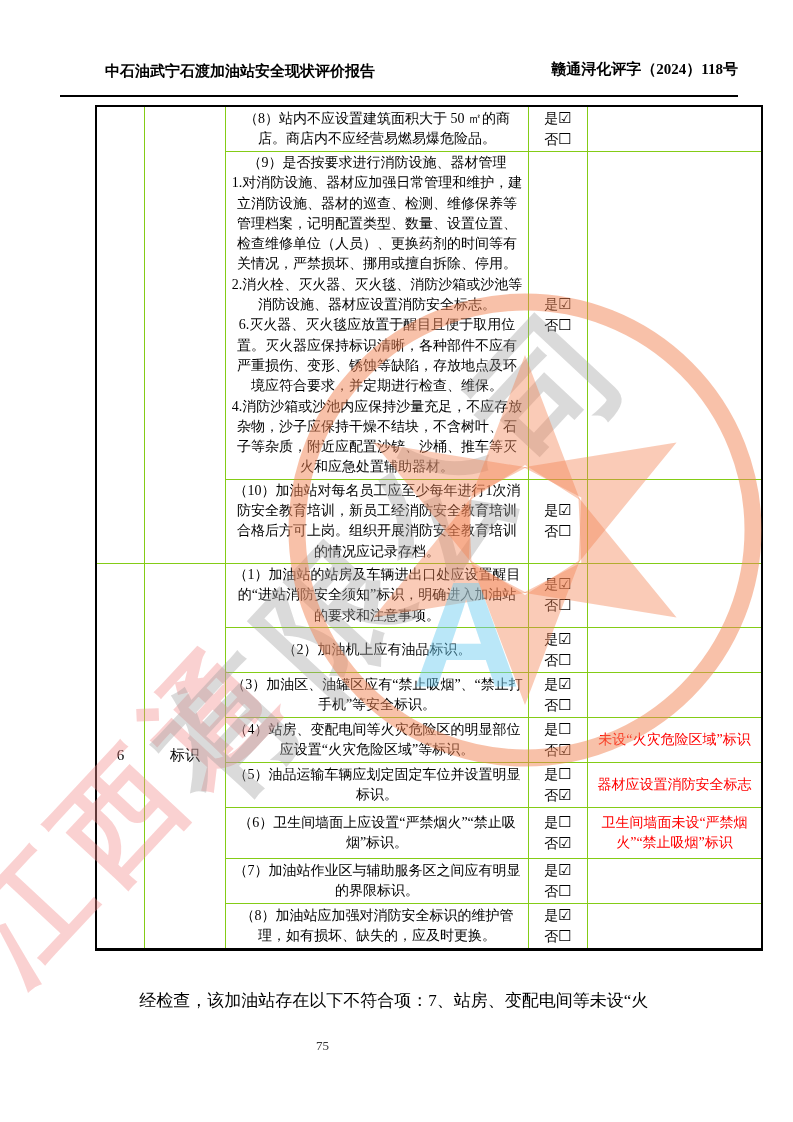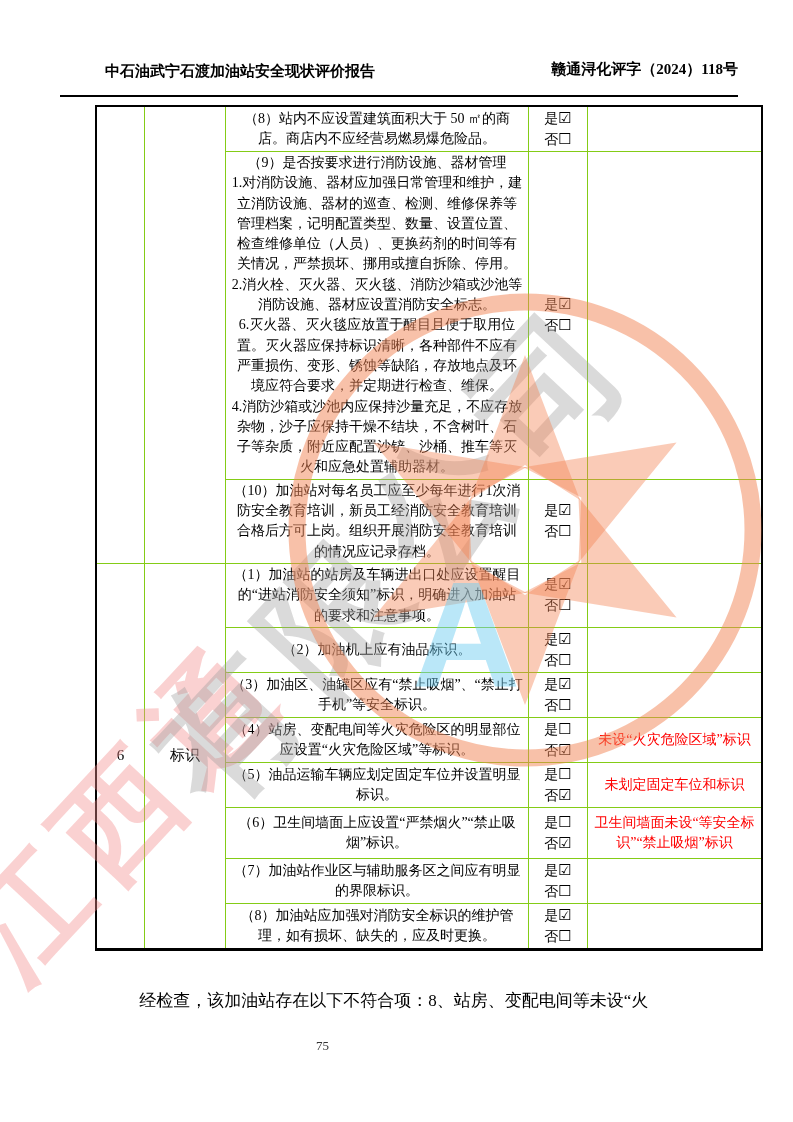--- a/index.html
+++ b/index.html
@@ -162,31 +162,31 @@
             <td class="c-rmk">未设“火灾危险区域”标识</td>
           </tr>
           <tr>
             <td class="c-text">
               <div class="para">（5）油品运输车辆应划定固定车位并设置明显标识。</div>
             </td>
             <td class="c-chk">
               <div class="cb-line"><span>是</span><span class="cb-box">☐</span></div>
               <div class="cb-line"><span>否</span><span class="cb-box">☑</span></div>
             </td>
-            <td class="c-rmk">未划定固定车位和标识</td>
+            <td class="c-rmk">器材应设置消防安全标志</td>
           </tr>
           <tr>
             <td class="c-text">
               <div class="para">（6）卫生间墙面上应设置“严禁烟火”“禁止吸烟”标识。</div>
             </td>
             <td class="c-chk">
               <div class="cb-line"><span>是</span><span class="cb-box">☐</span></div>
               <div class="cb-line"><span>否</span><span class="cb-box">☑</span></div>
             </td>
-            <td class="c-rmk">卫生间墙面未设“等安全标识”“禁止吸烟”标识</td>
+            <td class="c-rmk">卫生间墙面未设“严禁烟火”“禁止吸烟”标识</td>
           </tr>
           <tr>
             <td class="c-text">
               <div class="para">（7）加油站作业区与辅助服务区之间应有明显的界限标识。</div>
             </td>
             <td class="c-chk">
               <div class="cb-line"><span>是</span><span class="cb-box">☑</span></div>
               <div class="cb-line"><span>否</span><span class="cb-box">☐</span></div>
             </td>
             <td class="c-rmk"></td>
@@ -197,17 +197,17 @@
             </td>
             <td class="c-chk">
               <div class="cb-line"><span>是</span><span class="cb-box">☑</span></div>
               <div class="cb-line"><span>否</span><span class="cb-box">☐</span></div>
             </td>
             <td class="c-rmk"></td>
           </tr>
         </tbody>
     </table>
 
-    <p class="closing">经检查，该加油站存在以下不符合项：8、站房、变配电间等未设“火</p>
+    <p class="closing">经检查，该加油站存在以下不符合项：7、站房、变配电间等未设“火</p>
 
     <div class="pageno">75</div>
   </div>
 </div>
 
 </body></html>

